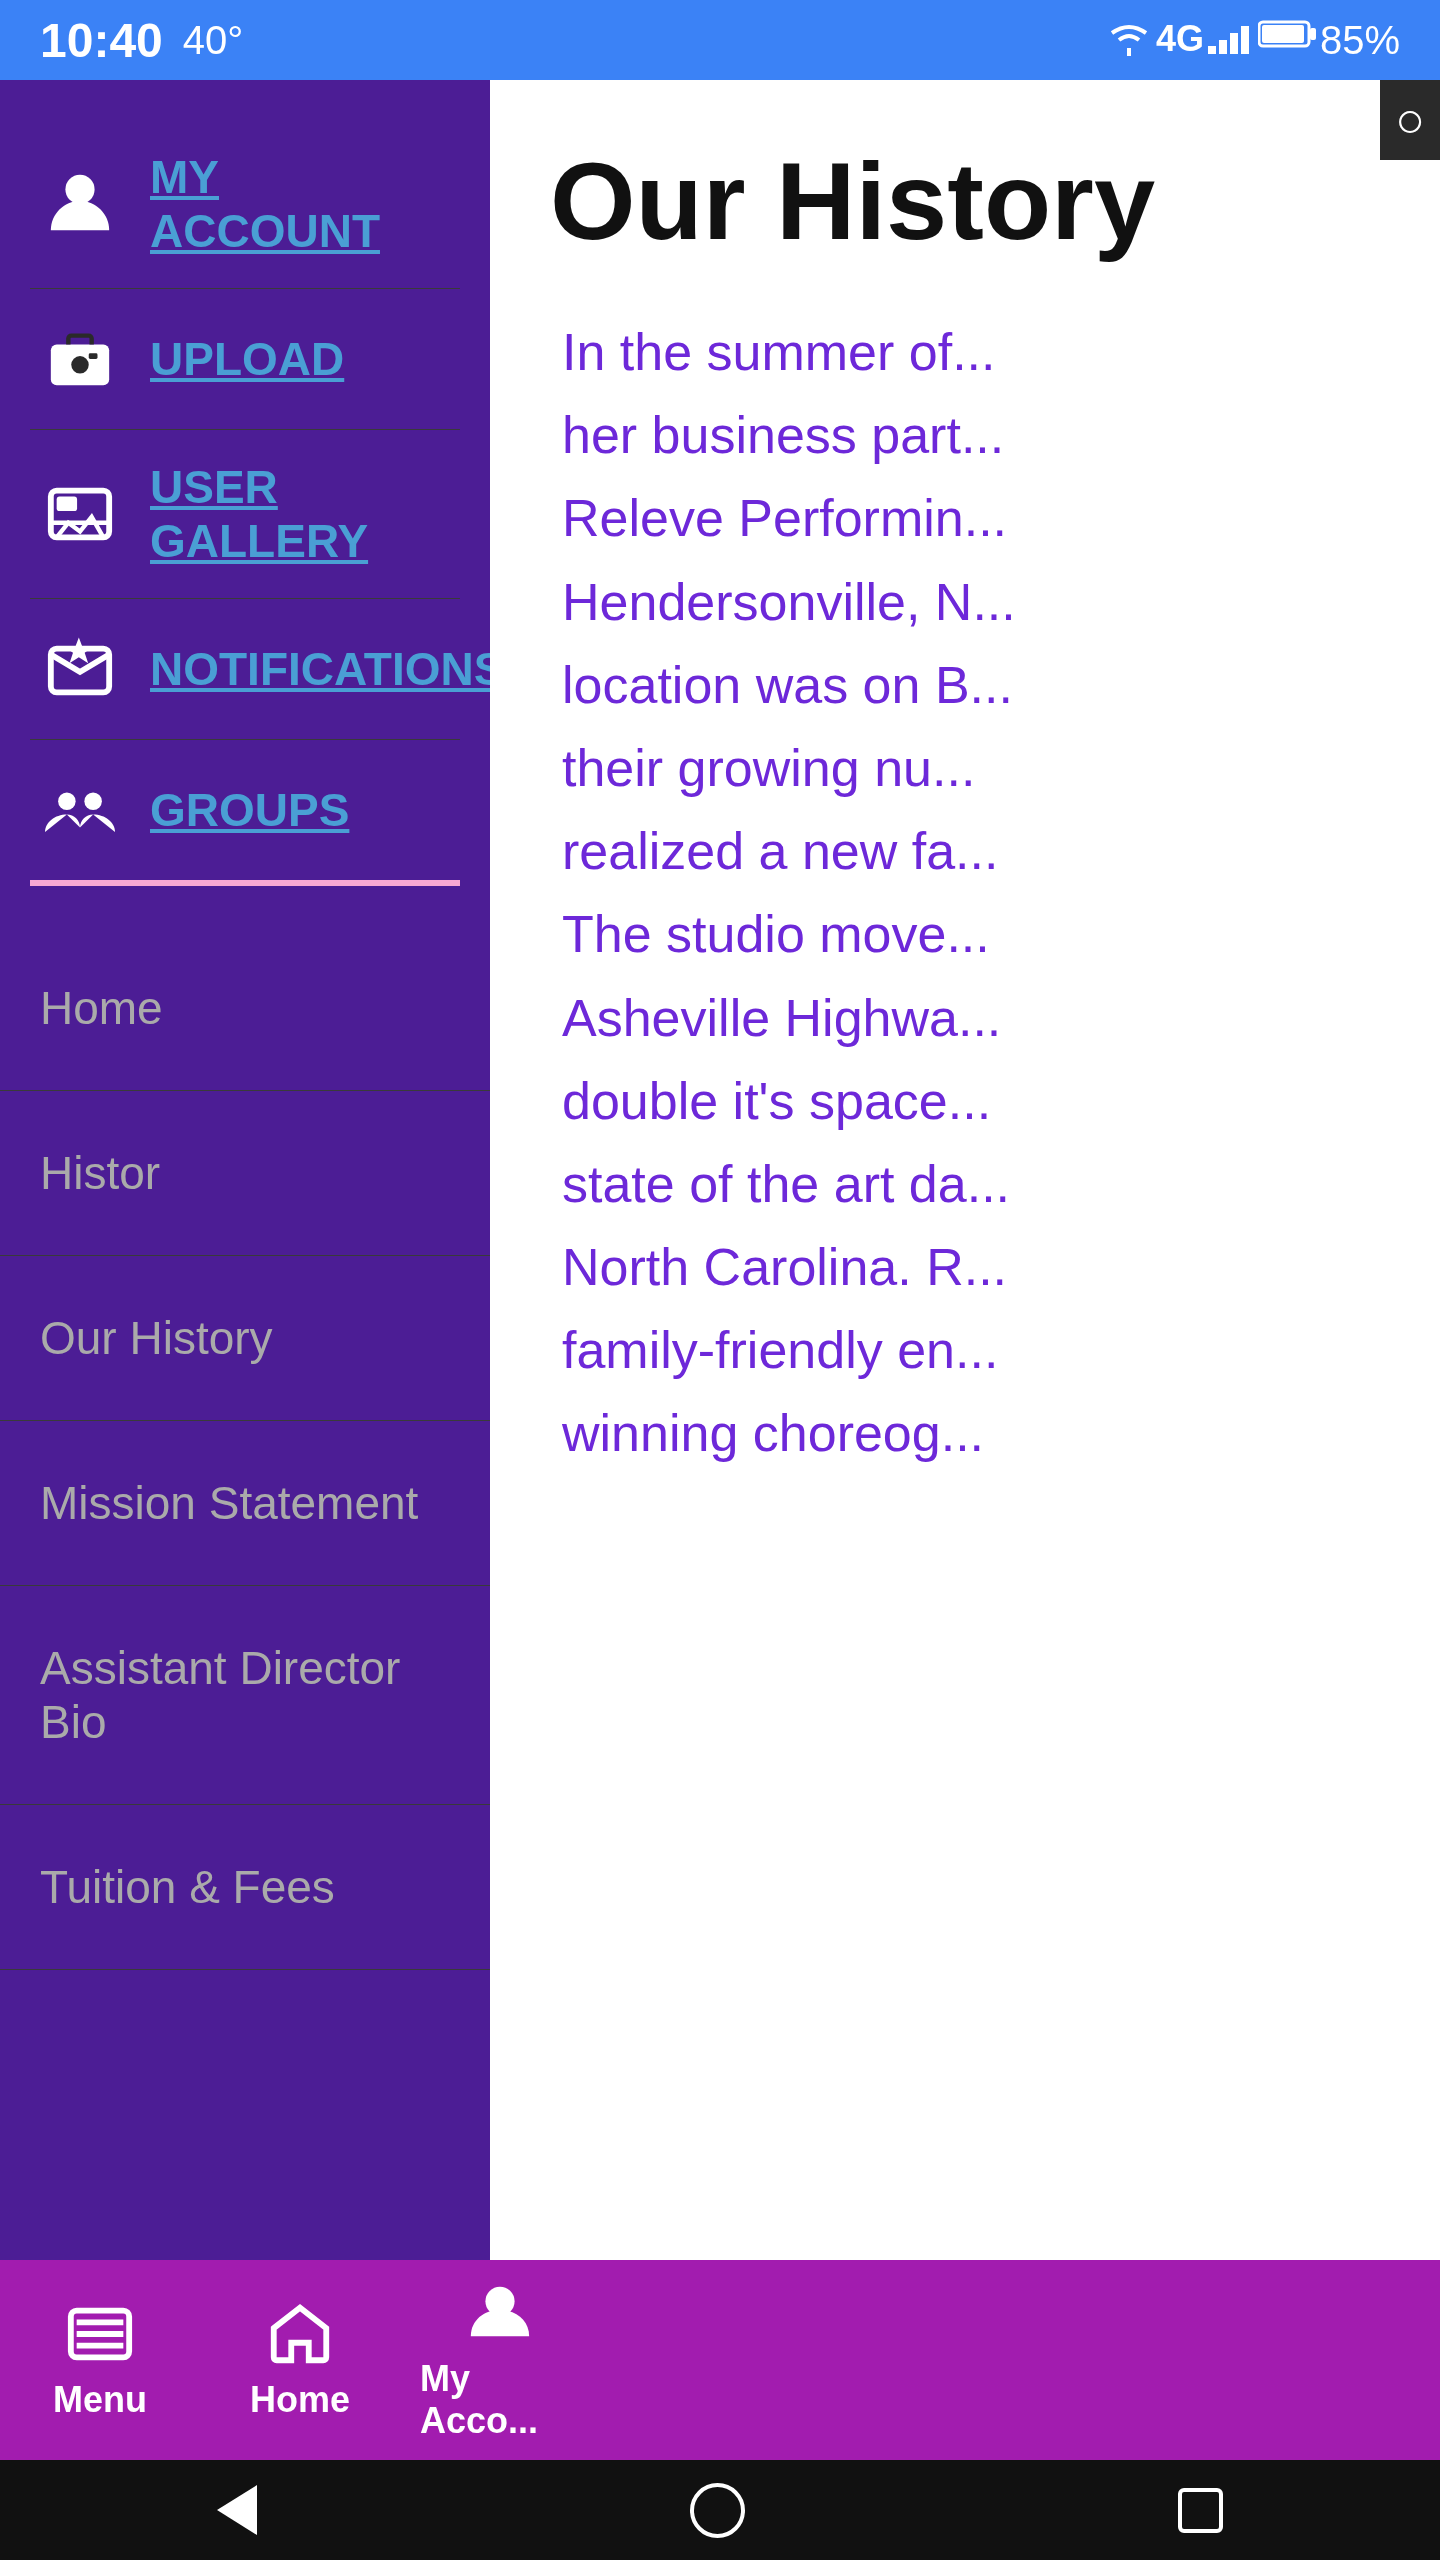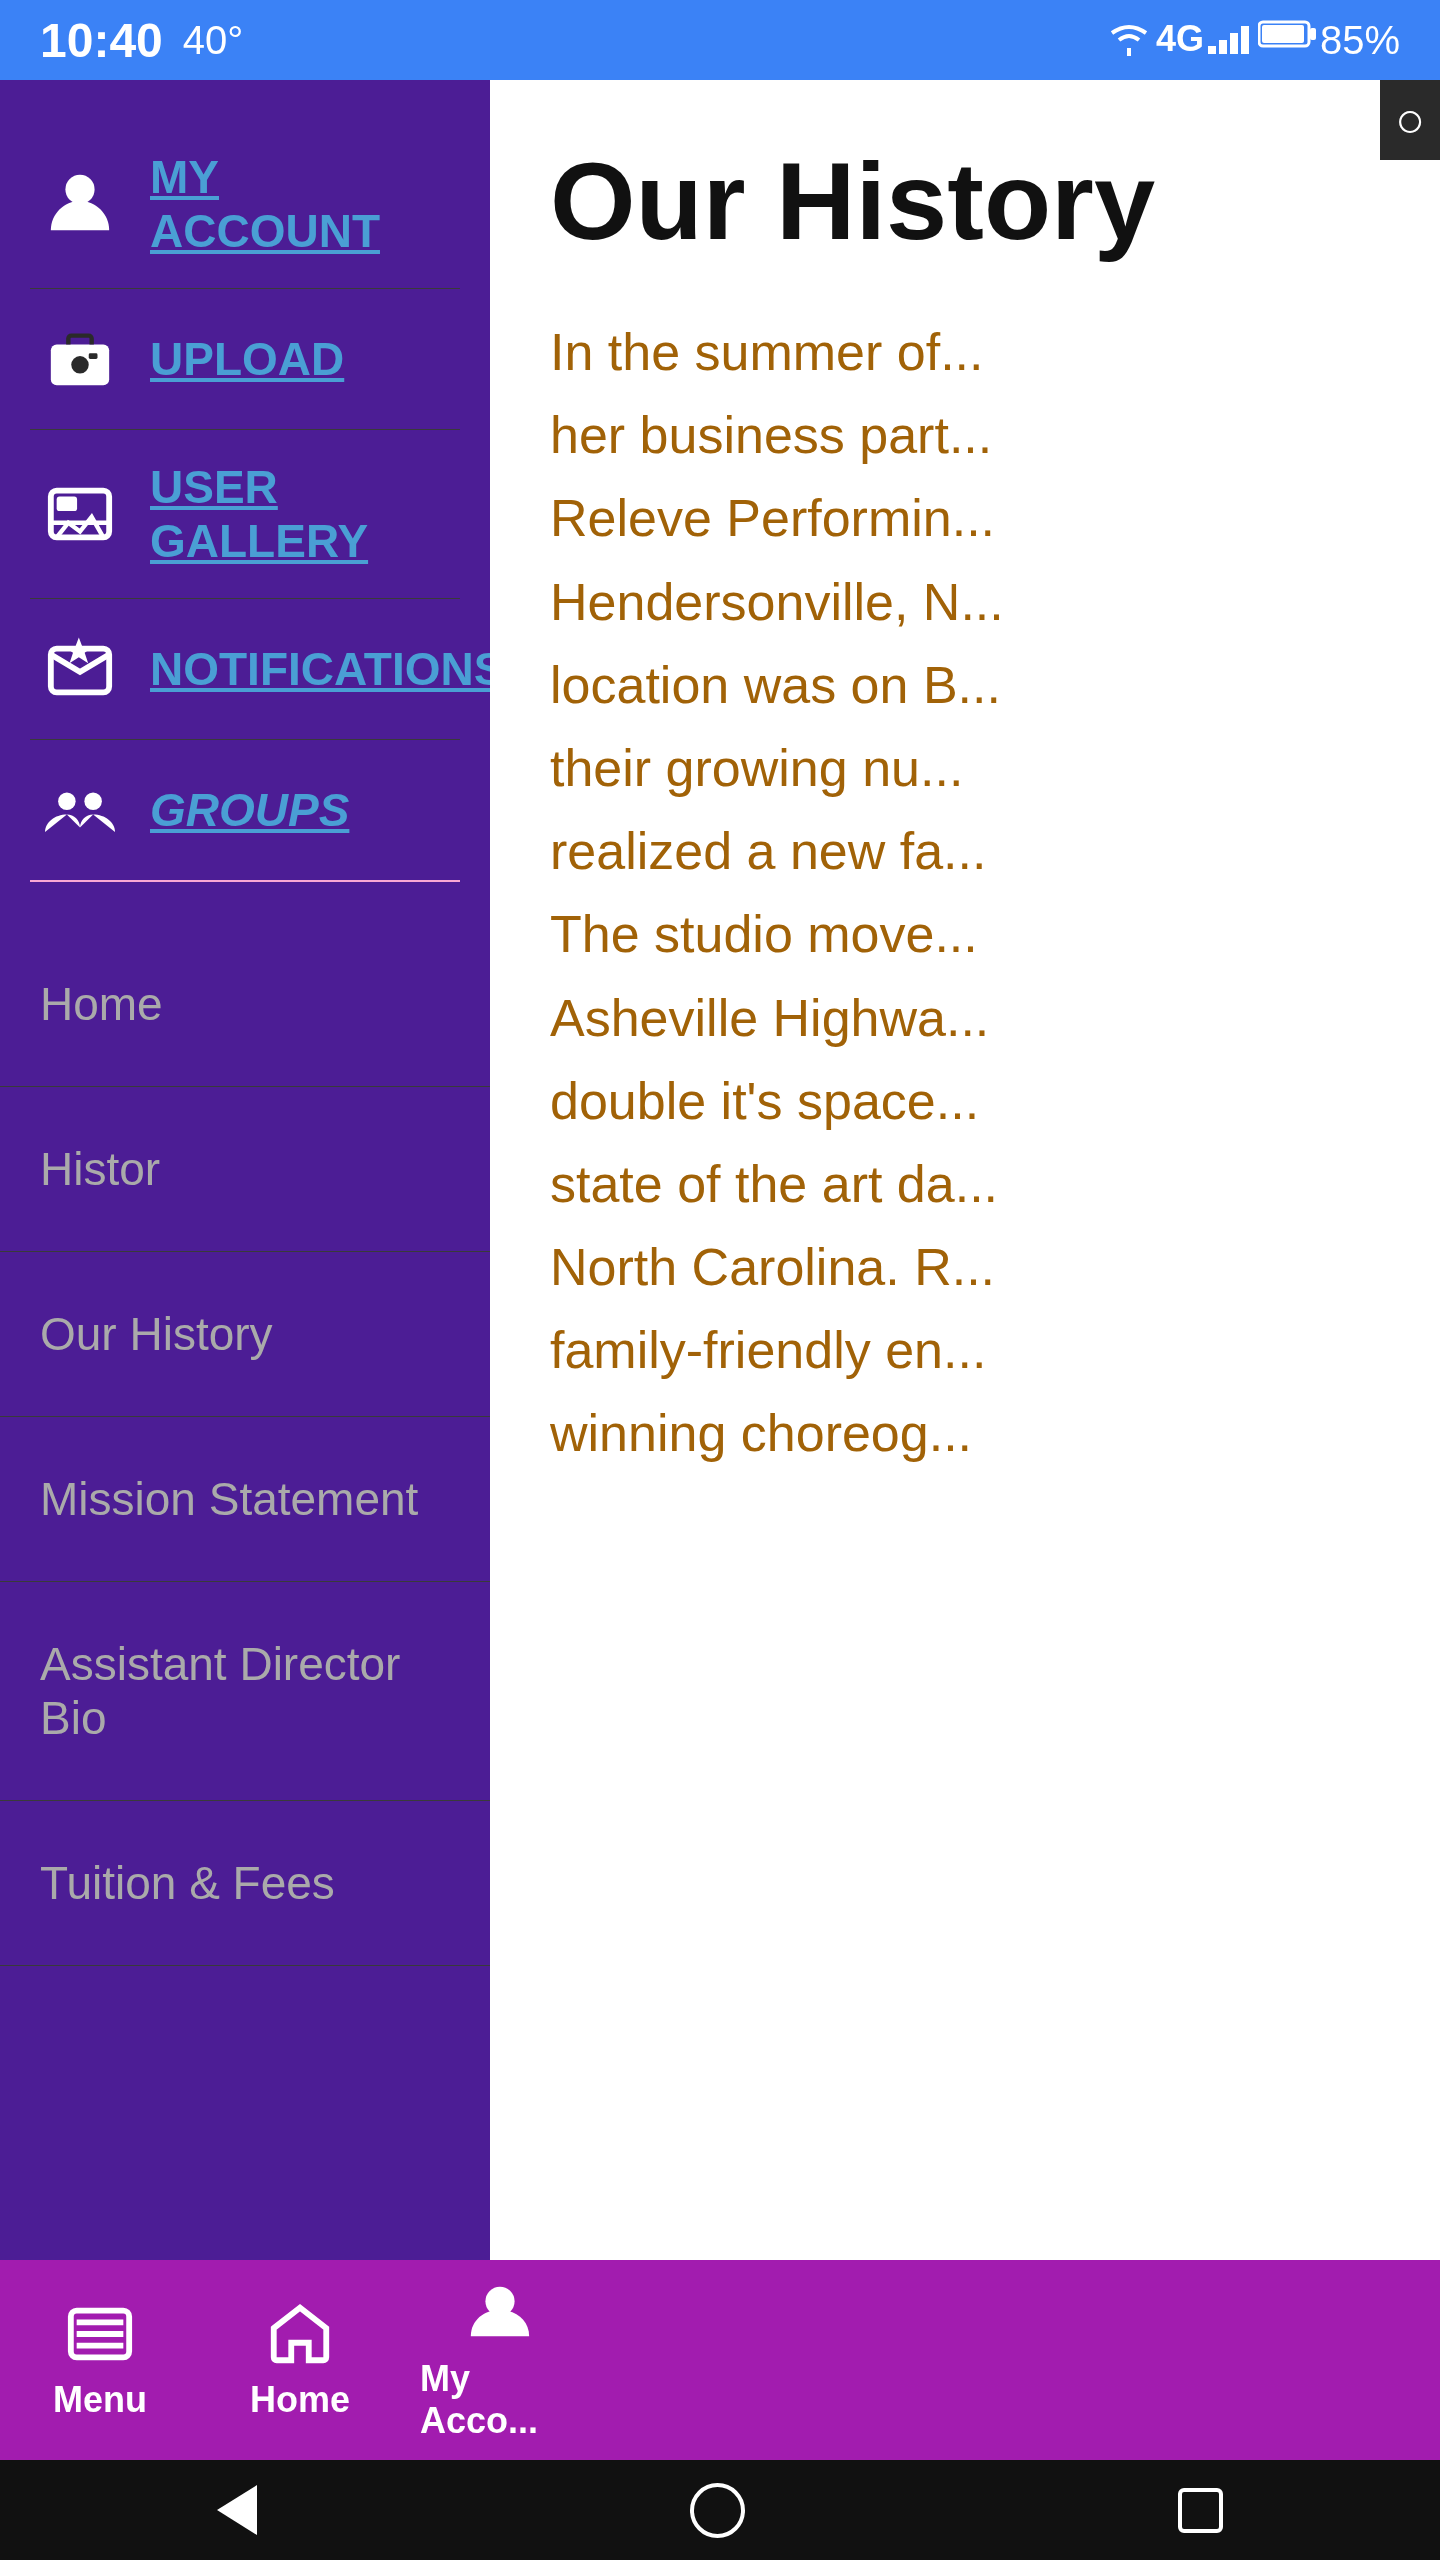--- a/index.html
+++ b/index.html
@@ -125,22 +125,23 @@
     .content-title {
       font-size: 110px;
       font-weight: bold;
       color: #111;
       margin-bottom: 50px;
       line-height: 1.1;
     }
 
     .content-body {
       font-size: 52px;
-      color: #a16207;
+      color: #6d28d9;
       line-height: 1.6;
+      margin-left: 12px;
     }
 
     
     .top-right-btn {
       position: absolute;
       top: 80px;
       right: 0;
       width: 60px;
       height: 80px;
       background: #2a2a2a;
@@ -314,21 +315,21 @@
 
             <rect x="2" y="5" width="20" height="15" rx="2" stroke="white" stroke-width="2" fill="none"></rect>
             <polyline points="2,7 12,13 22,7" stroke="white" stroke-width="2" fill="none"></polyline>
 
             <polygon points="12,-1 13.5,3 18,3 14.5,5.5 16,10 12,7.5 8,10 9.5,5.5 6,3 10.5,3" fill="white" transform="translate(0,2) scale(0.8) translate(2.5,0)"></polygon>
           </svg>
         </div>
         <span class="nav-label">NOTIFICATIONS</span>
       </div>
 
-      <div class="nav-item" style="border-bottom: 2px solid #f9a8d4; font-style: italic;">
+      <div class="nav-item" style="border-bottom: 6px solid #f9a8d4;">
         <div class="nav-icon">
           <svg viewBox="0 0 32 24" fill="white">
             <circle cx="10" cy="8" r="4"></circle>
             <circle cx="22" cy="8" r="4"></circle>
             <path d="M0 22c0-4.4 4.5-8 10-8"></path>
             <path d="M22 14c5.5 0 10 3.6 10 8"></path>
             <path d="M10 14c3.3 0 6 2.7 6 6"></path>
             <path d="M22 14c-3.3 0-6 2.7-6 6"></path>
           </svg>
         </div>

